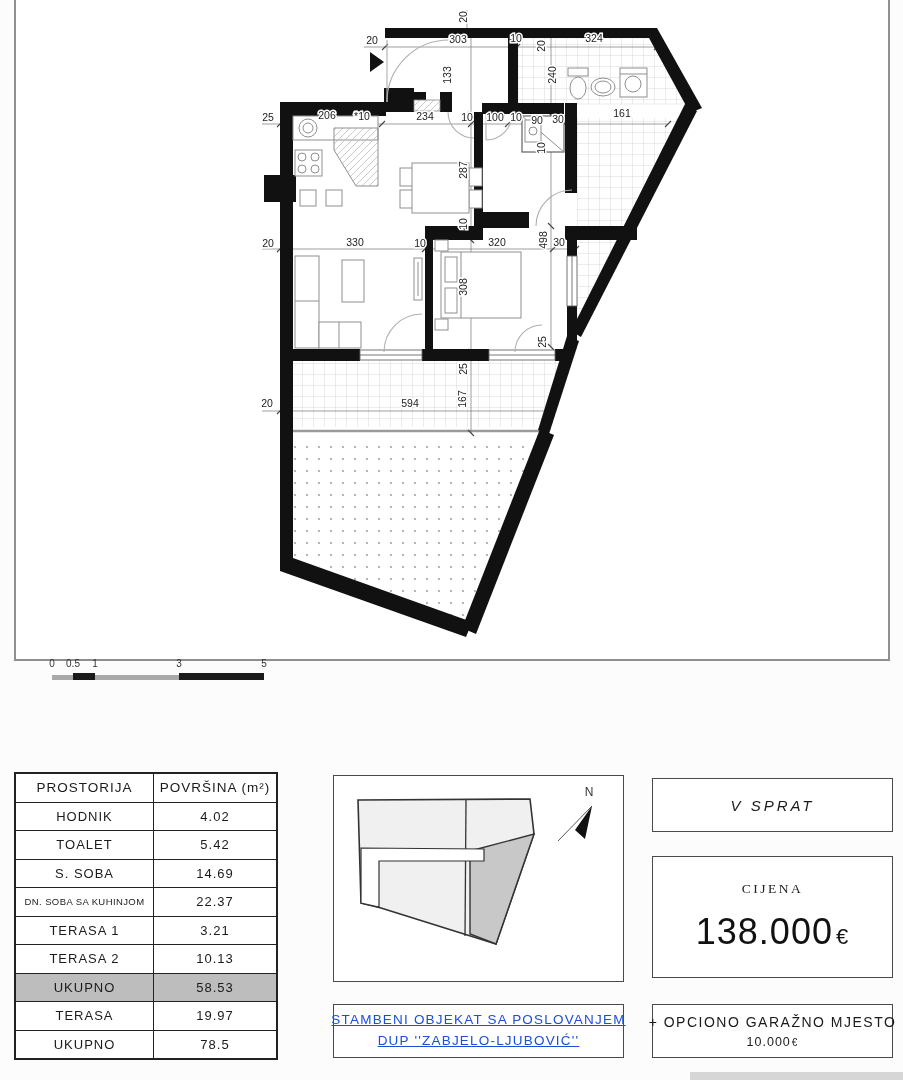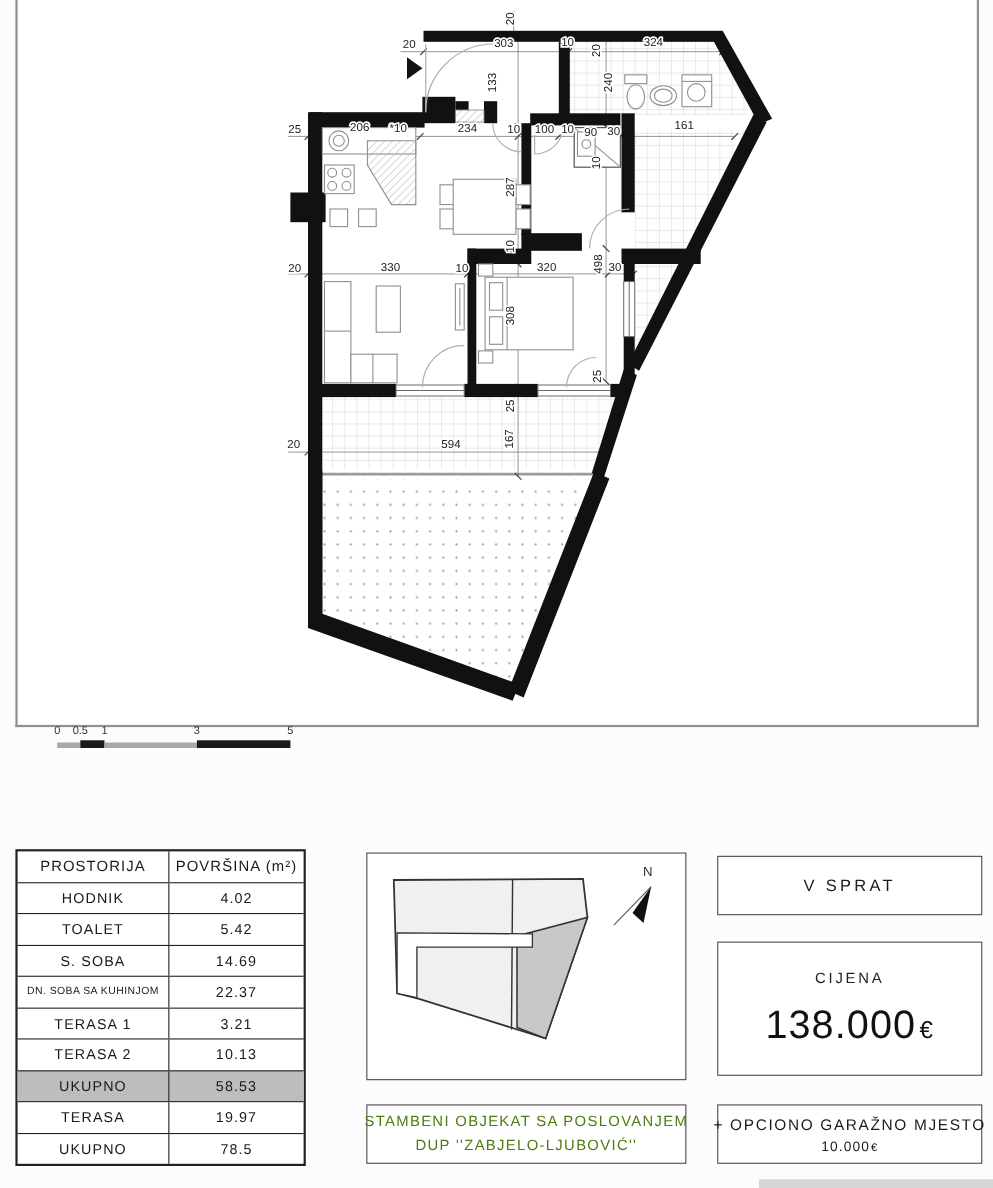--- a/index.html
+++ b/index.html
@@ -23,29 +23,29 @@
           font-size:13px;letter-spacing:1px;border-left:1.4px solid #222;white-space:nowrap;}
   .t-cell:first-child{border-left:none;}
   .t-head .t-cell{font-size:13.5px;}
   .t-row.hl{background:#bdbdbd;}
   .t-cell.small{font-size:9.5px;letter-spacing:.4px;}
 
   
   .site-box{left:333px;top:775px;width:291px;height:207px;border:1.5px solid #4a4a4a;background:#fff;box-sizing:border-box;}
   .caption-box{left:333px;top:1004px;width:291px;height:54px;border:1.5px solid #4a4a4a;background:#fff;box-sizing:border-box;
                display:flex;flex-direction:column;align-items:center;justify-content:center;}
-  .caption-box div{font-size:13.5px;letter-spacing:1.2px;line-height:1.55;color:#4d7c0f;white-space:nowrap;}
+  .caption-box div{font-size:13.5px;letter-spacing:1.2px;line-height:1.55;color:#1d4ed8;white-space:nowrap;text-decoration:underline;}
 
   
   .sprat-box{left:652px;top:778px;width:241px;height:54px;border:1.5px solid #4a4a4a;background:#fff;box-sizing:border-box;
-             display:flex;align-items:center;justify-content:center;}
+             display:flex;align-items:center;justify-content:center;font-style:italic;}
   .sprat-box span{font-size:15px;letter-spacing:3px;}
   .price-box{left:652px;top:856px;width:241px;height:122px;border:1.5px solid #4a4a4a;background:#fff;box-sizing:border-box;
              display:flex;flex-direction:column;align-items:center;justify-content:center;}
-  .price-label{font-size:13.5px;letter-spacing:2.5px;color:#222;}
+  .price-label{font-size:13.5px;letter-spacing:2.5px;color:#222;font-family:Liberation Serif, serif;}
   .price-value{margin-top:14px;font-size:36px;letter-spacing:1px;color:#111;display:flex;align-items:baseline;}
   .price-value .cur{font-size:22px;margin-left:3px;}
   .garage-box{left:652px;top:1004px;width:241px;height:54px;border:1.5px solid #4a4a4a;background:#fff;box-sizing:border-box;
               display:flex;flex-direction:column;align-items:center;justify-content:center;}
   .garage-line1{font-size:14px;letter-spacing:1.5px;white-space:nowrap;}
   .garage-line2{font-size:12.5px;letter-spacing:1px;margin-top:5px;display:flex;align-items:baseline;}
   .garage-line2 .cur{font-size:10px;margin-left:1px;}
 
   .footer-bar{left:690px;top:1072px;width:213px;height:8px;background:#d6d6d6;}
 </style>

